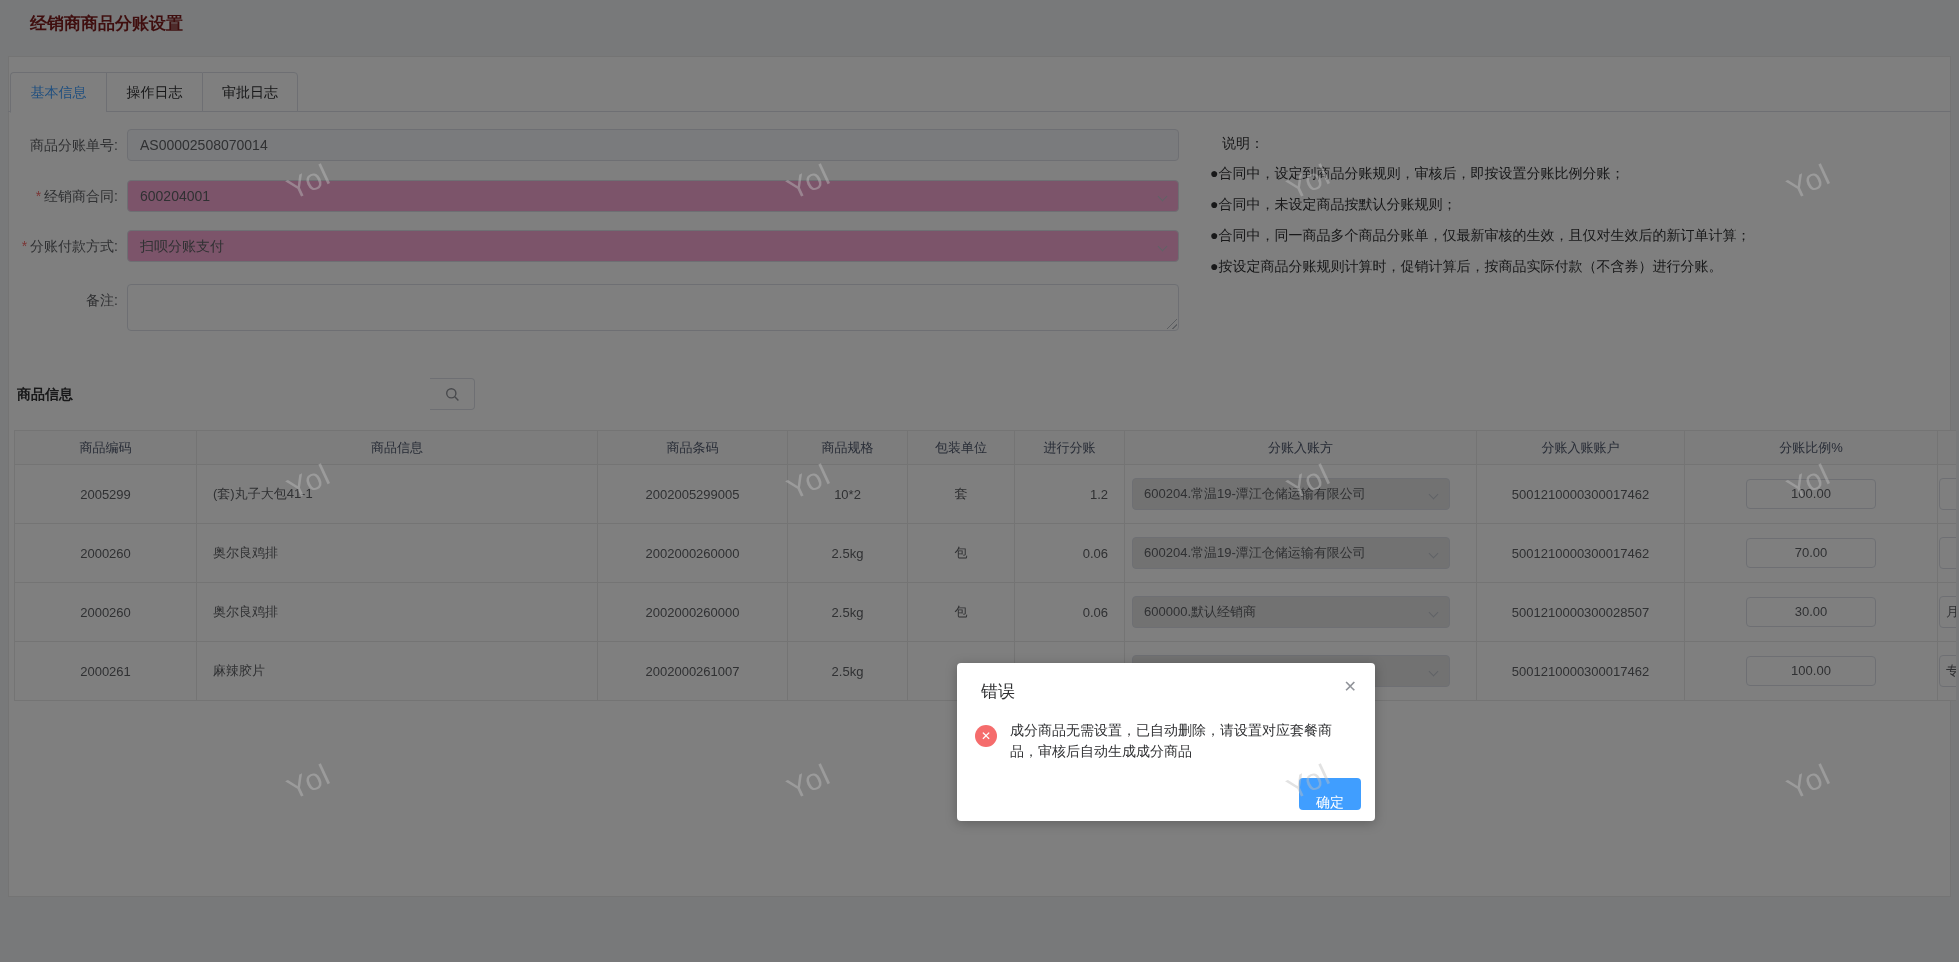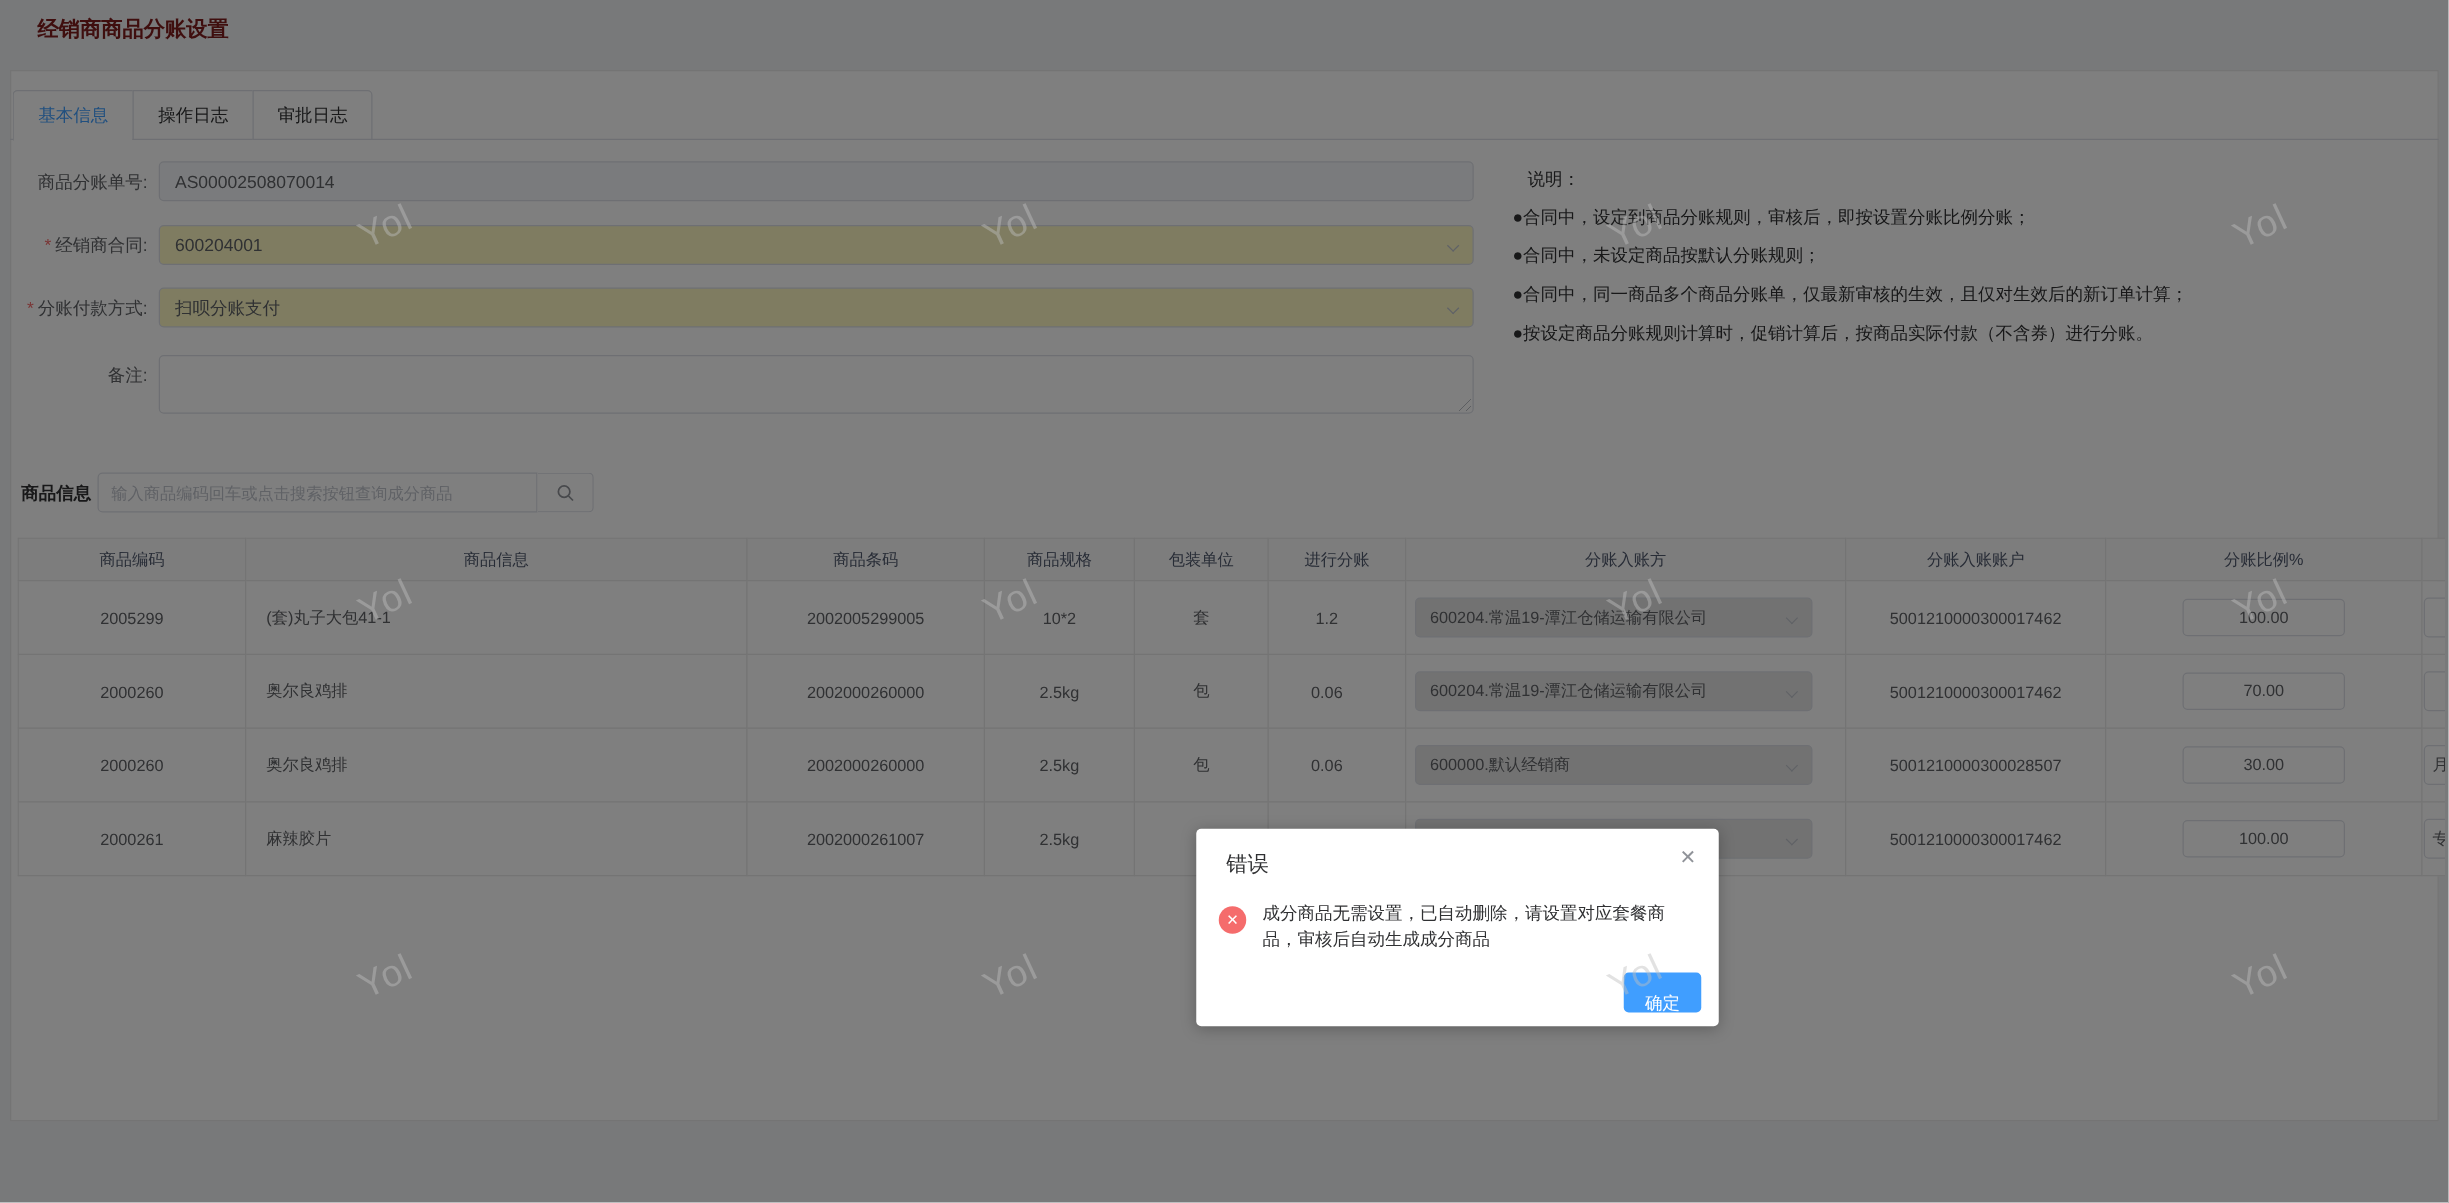--- a/index.html
+++ b/index.html
@@ -18,21 +18,21 @@
   .tabbar { position:absolute; left:10px; top:72px; height:40px; display:flex; z-index:2; }
   .tab { width:96px; height:40px; line-height:38px; text-align:center; font-size:14px; color:#303133;
          background:#fff; border:1px solid #dcdfe6; border-right:none; cursor:pointer; }
   .tab:first-child { border-radius:4px 0 0 0; }
   .tab:last-child { border-right:1px solid #dcdfe6; border-radius:0 4px 0 0; }
   .tab.active { color:#409eff; border-bottom:1px solid #fff; height:41px; }
 
   
   .form-label { position:absolute; width:110px; text-align:right; height:32px; line-height:32px; color:#606266; font-size:14px; }
   .star { color:#f56c6c; margin-right:3px; }
-  .ctrl { position:absolute; left:127px; width:1052px; height:32px; background:#fef9c3; border:1px solid #dcdfe6;
+  .ctrl { position:absolute; left:127px; width:1052px; height:32px; background:#f9a8d4; border:1px solid #dcdfe6;
           border-radius:4px; line-height:30px; padding:0 12px; font-size:14px; color:#606266; }
   .ctrl.disabled { background:#f5f7fa; }
   .chev { position:absolute; right:12px; top:12px; width:7px; height:7px; border-right:1.4px solid #c0c4cc;
           border-bottom:1.4px solid #c0c4cc; transform:rotate(45deg); }
   .remark-box { position:absolute; left:127px; top:284px; width:1052px; height:47px; background:#fff;
                 border:1px solid #dcdfe6; border-radius:4px; }
   .resize-handle { position:absolute; right:1px; bottom:1px; width:11px; height:11px;
                    background:repeating-linear-gradient(135deg,#b8bcc2 0 1px,transparent 1px 4px);
                    clip-path:polygon(100% 0,100% 100%,0 100%); }
 
@@ -49,21 +49,21 @@
   .search-btn { position:absolute; left:430px; top:378px; width:45px; height:32px; border:1px solid #dcdfe6; border-left:none;
                 border-radius:0 4px 4px 0; background:#fff; display:flex; align-items:center; justify-content:center; cursor:pointer; }
 
   
   .table-wrap { position:absolute; left:14px; top:430px; width:1942px; height:273px; overflow:hidden; }
   table { border-collapse:collapse; table-layout:fixed; width:2003px; }
   th, td { border:1px solid #e8e8e8; font-size:13px; color:#606266; text-align:center; padding:0; }
   th { height:34px; background:#fafafa; font-weight:500; color:#515a6e; }
   td { height:59px; background:#fff; }
   td.t-left { text-align:left; padding-left:16px; }
-  td.t-right { padding-right:16px; }
+  td.t-right { text-align:right; padding-right:16px; }
   .row-select { position:relative; margin-left:7px; width:318px; height:32px; border:1px solid #dcdfe6; border-radius:4px;
                 background:#e5e5e5; line-height:30px; text-align:left; padding:0 26px 0 11px; color:#606266; font-size:13px;
                 white-space:nowrap; overflow:hidden; cursor:pointer; }
   .ratio-input { width:130px; height:30px; margin:0 auto; border:1px solid #dcdfe6; border-radius:4px; background:#fff;
                  line-height:28px; color:#606266; font-size:13px; }
   .partial-box { width:70px; height:32px; margin-left:1px; border:1px solid #dcdfe6; border-radius:4px; background:#fff;
                  line-height:30px; text-align:left; padding-left:6px; color:#606266; font-size:13px; overflow:hidden; }
 
   
   .overlay { position:absolute; inset:0; background:rgba(0,0,0,0.5); z-index:20; }
@@ -115,21 +115,20 @@
     <div class="note-title">说明：</div>
     <div id="notes-list">
         <div class="note-line">●合同中，设定到商品分账规则，审核后，即按设置分账比例分账；</div>
         <div class="note-line">●合同中，未设定商品按默认分账规则；</div>
         <div class="note-line">●合同中，同一商品多个商品分账单，仅最新审核的生效，且仅对生效后的新订单计算；</div>
         <div class="note-line">●按设定商品分账规则计算时，促销计算后，按商品实际付款（不含券）进行分账。</div>
       </div>
   </div>
 
   <div class="goods-label">商品信息</div>
-  <input class="search-input" placeholder="输入商品编码回车或点击搜索按钮查询成分商品" style="">
   <div class="search-btn">
     <svg width="15" height="15" viewBox="0 0 15 15">
       <circle cx="6.3" cy="6.3" r="4.6" fill="none" stroke="#909399" stroke-width="1.4"></circle>
       <line x1="9.8" y1="9.8" x2="13.4" y2="13.4" stroke="#909399" stroke-width="1.4"></line>
     </svg>
   </div>
 
   <div class="table-wrap">
     <table>
       <colgroup>

